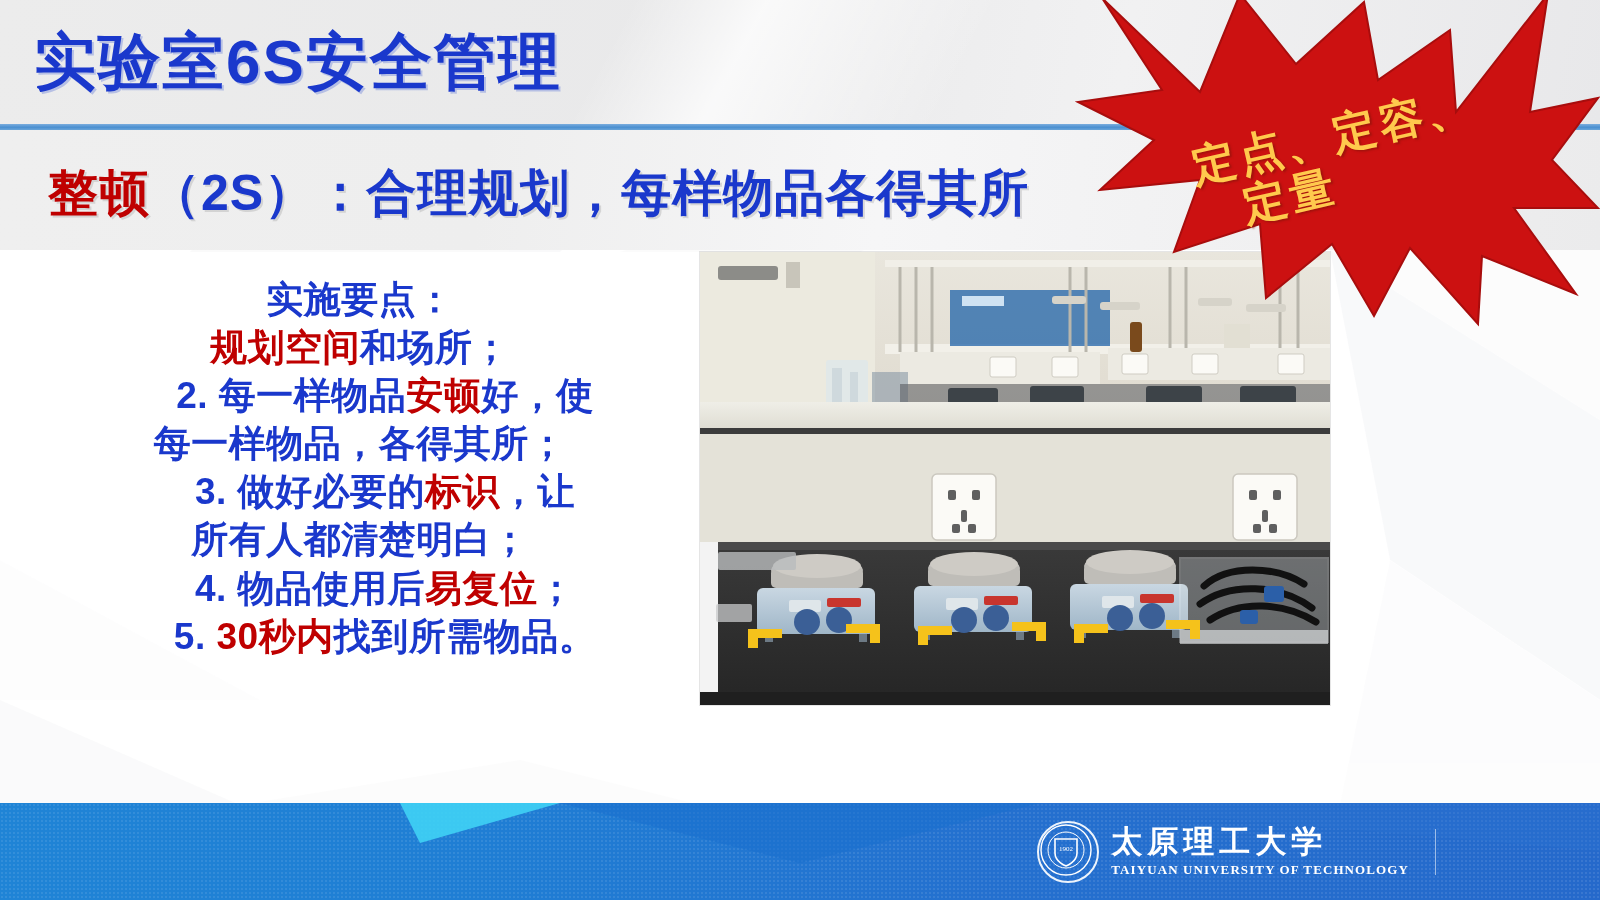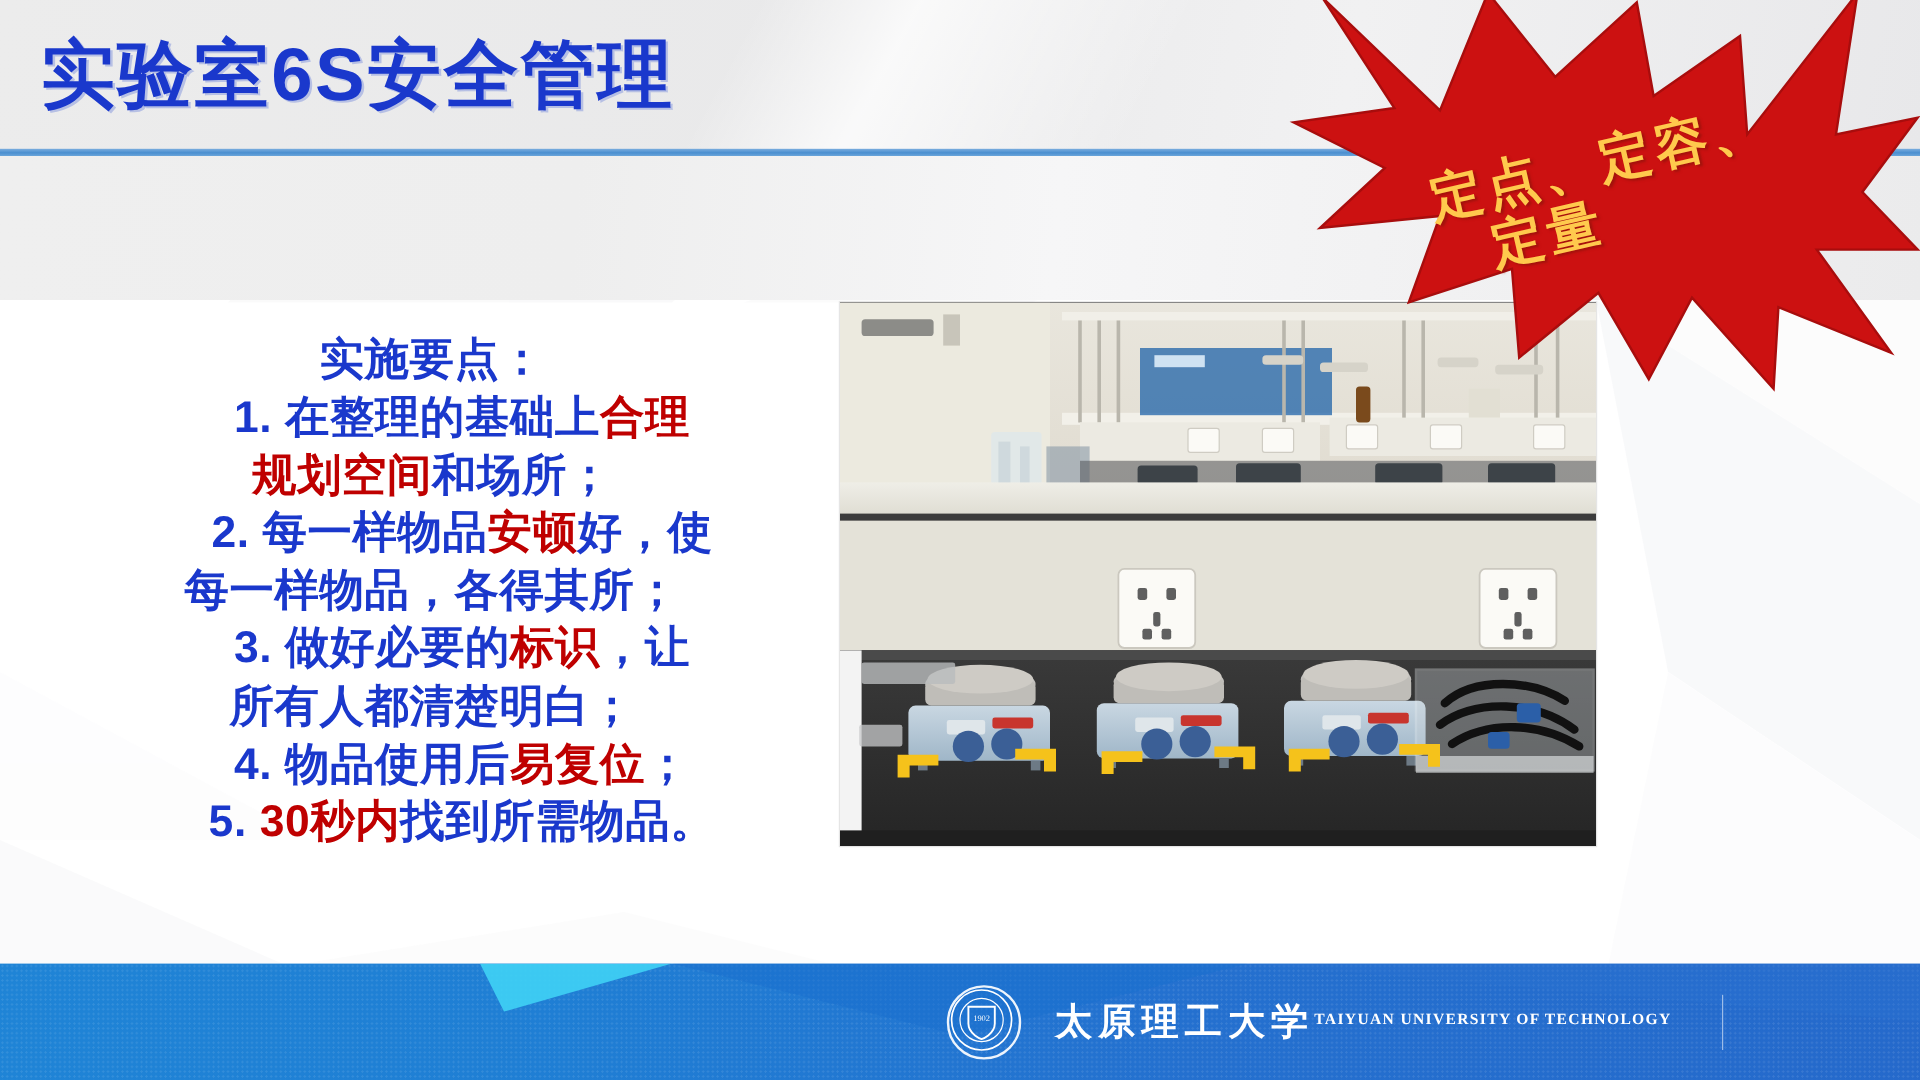--- a/index.html
+++ b/index.html
@@ -103,41 +103,41 @@
   .footer-dots{
     position:absolute;inset:0;
     background-image:radial-gradient(rgba(255,255,255,.09) 1px,transparent 1px);
     background-size:4px 4px;
   }
   .footer-wedge{position:absolute;inset:0;}
   .footer-wedge svg{display:block;width:1600px;height:97px;}
 
   .footer-logo{
     position:absolute;right:150px;top:803px;height:97px;
-    display:flex;align-items:center;gap:28px;
+    display:flex;align-items:center;gap:12px;
   }
   .emblem{
     width:58px;height:58px;border-radius:50%;
     border:2px solid rgba(255,255,255,.92);
     position:relative;flex:0 0 auto;
   }
   .emblem svg{display:block;width:54px;height:54px;}
   .logo-cn{
     color:#ffffff;font-weight:700;font-size:31px;letter-spacing:5px;
     line-height:1.0;font-family:"Liberation Serif","DejaVu Serif",serif;
   }
   .logo-en{
     color:#ffffff;font-size:13px;letter-spacing:1.1px;font-weight:700;
     margin-top:5px;white-space:nowrap;
     font-family:"Liberation Serif","DejaVu Serif",serif;
   }
   .logo-sep{
     width:1px;height:46px;background:rgba(255,255,255,.55);margin:0 14px;
   }
-  .logo-col{display:flex;justify-content:flex-end;}
+  .logo-col{display:flex;flex-direction:column;justify-content:flex-end;}
   .logo-cn2{
     color:#ffffff;font-weight:700;font-size:26px;letter-spacing:7px;
     line-height:1.0;font-family:"Liberation Serif","DejaVu Serif",serif;
   }
   .logo-en2{
     color:#ffffff;font-size:8.5px;letter-spacing:.8px;font-weight:700;
     margin-top:6px;white-space:nowrap;
     font-family:"Liberation Serif","DejaVu Serif",serif;
   }
 </style>
@@ -168,25 +168,27 @@
 
   <div class="top-band"></div>
   <div class="top-band-shade"></div>
 
   <div class="second-band"></div>
 
   <div class="divider"></div>
 
   <div class="page-title">实验室6S安全管理</div>
 
+  <div class="subtitle">
+    <span class="s-red">整顿</span><span class="s-blue">（2S）：合理规划，每样物品各得其所</span>
+  </div>
 
   <div class="body-text">
     <div class="ln">实施要点：</div>
     <div id="point-lines">
-        <div class="ln"><span class="ind"></span><span>1. </span><span>在整理的基础上</span><span class="hl">合理</span></div>
         <div class="ln"><span class="hl">规划空间</span><span>和场所；</span></div>
         <div class="ln"><span class="ind"></span><span>2. </span><span>每一样物品</span><span class="hl">安顿</span><span>好，使</span></div>
         <div class="ln"><span>每一样物品，各得其所；</span></div>
         <div class="ln"><span class="ind"></span><span>3. </span><span>做好必要的</span><span class="hl">标识</span><span>，让</span></div>
         <div class="ln"><span>所有人都清楚明白；</span></div>
         <div class="ln"><span class="ind"></span><span>4. </span><span>物品使用后</span><span class="hl">易复位</span><span>；</span></div>
         <div class="ln"><span class="ind"></span><span>5. </span><span class="hl">30秒内</span><span>找到所需物品。</span></div>
       </div>
   </div>
 

